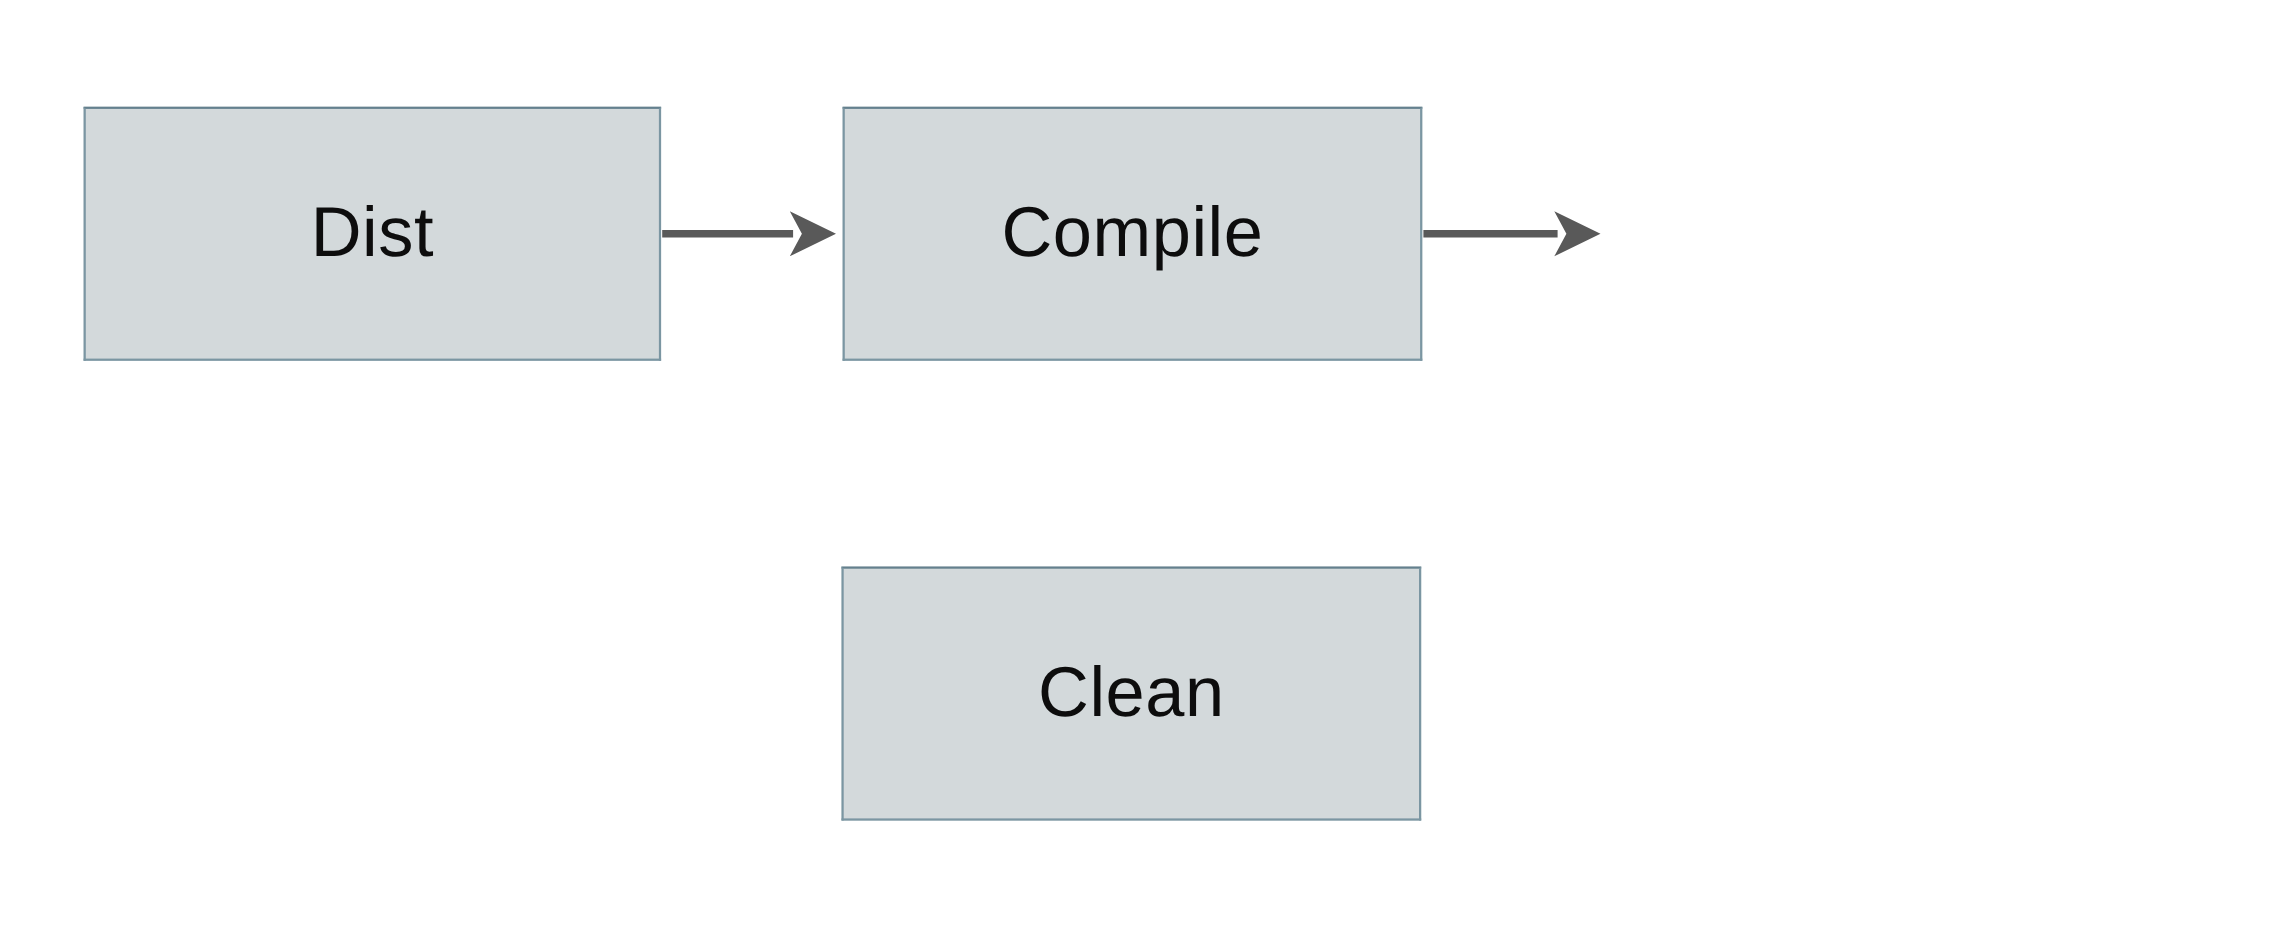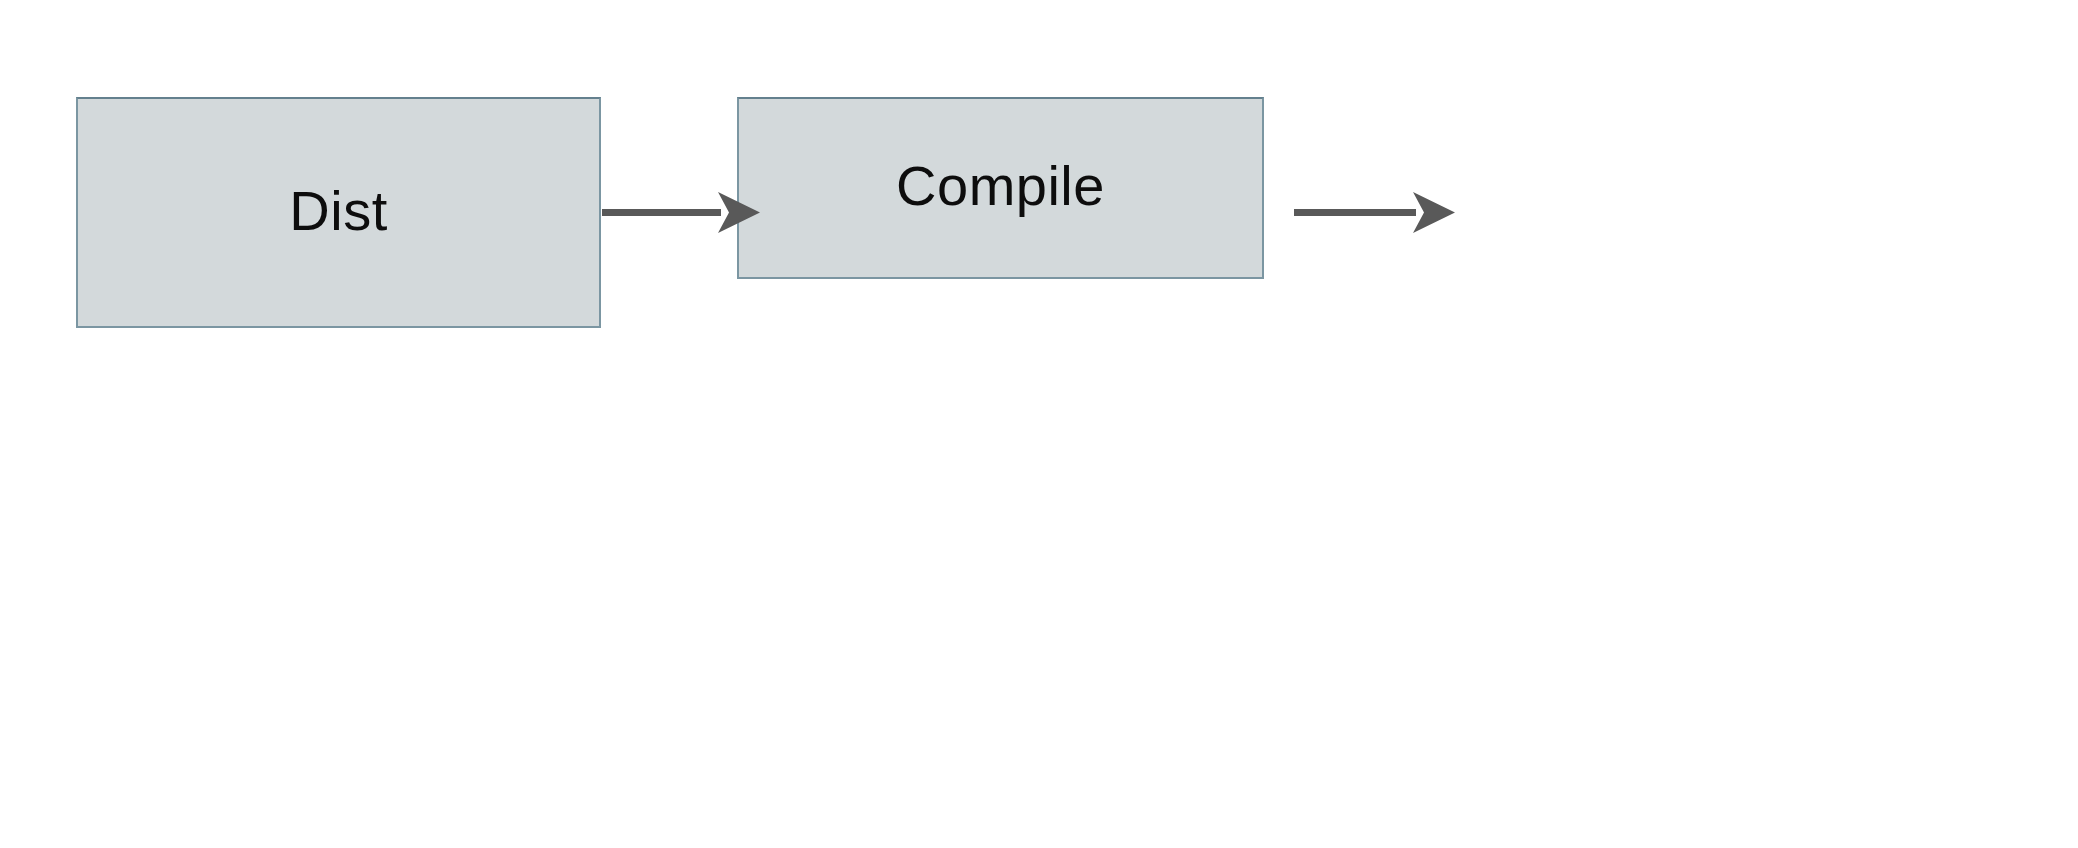--- a/index.html
+++ b/index.html
@@ -19,29 +19,29 @@
     position: absolute;
     box-sizing: border-box;
     background: #d3d9db;
     border: 2px solid #7b96a2;
     border-top-color: #64808e;
     display: flex;
     align-items: center;
     justify-content: center;
   }
   .node-label {
-    font-size: 56px;
+    font-size: 64px;
     line-height: 1;
     color: #0d0d0d;
     letter-spacing: 0.5px;
     white-space: nowrap;
     transform: translateY(-2px);
   }
   .node-dist    { left: 76px;   top: 97px;  width: 525px; height: 231px; }
-  .node-compile { left: 737px;  top: 97px;  width: 527px; height: 182px; }
+  .node-compile { left: 766px;  top: 97px;  width: 527px; height: 231px; }
   .node-init    { left: 1462px; top: 97px;  width: 526px; height: 231px; }
   .node-clean   { left: 765px;  top: 515px; width: 527px; height: 231px; }
   .connector {
     position: absolute;
     overflow: visible;
   }
   .connector-1 { left: 601px;  top: 186px; }
   .connector-2 { left: 1293px; top: 186px; }
   .connector line { stroke: #595959; stroke-width: 7; }
   .connector path { fill: #595959; stroke: none; }
@@ -53,20 +53,23 @@
 
   <div class="node node-dist">
     <span class="node-label">Dist</span>
   </div>
 
   <div class="node node-compile">
     <span class="node-label">Compile</span>
   </div>
 
 
+  <div class="node node-clean">
+    <span class="node-label">Clean</span>
+  </div>
 
   <svg class="connector connector-1" width="162" height="53" viewBox="0 0 162 53">
     <line x1="1" y1="26.5" x2="120" y2="26.5"></line>
     <path d="M 117,6 L 159,26.5 L 117,47 L 128,26.5 Z"></path>
   </svg>
 
   <svg class="connector connector-2" width="165" height="53" viewBox="0 0 165 53">
     <line x1="1" y1="26.5" x2="123" y2="26.5"></line>
     <path d="M 120,6 L 162,26.5 L 120,47 L 131,26.5 Z"></path>
   </svg>

